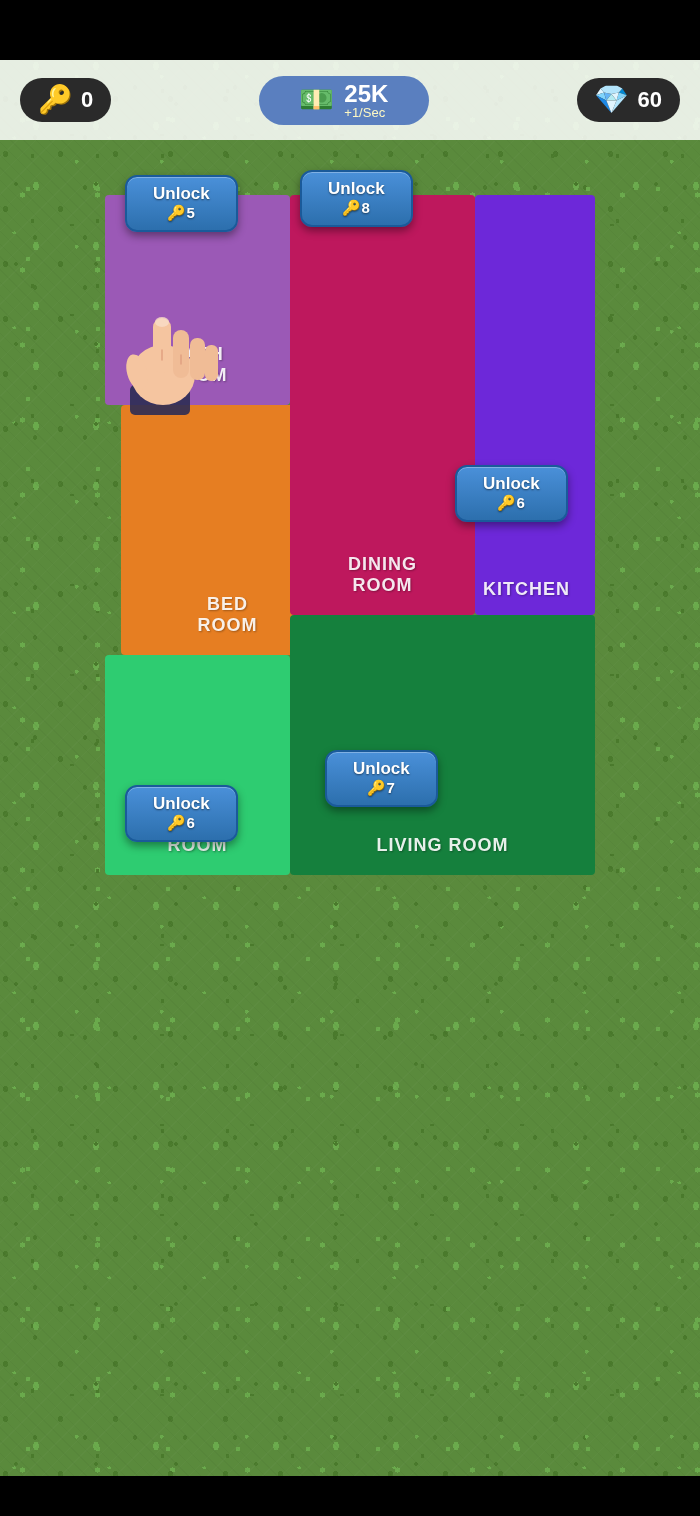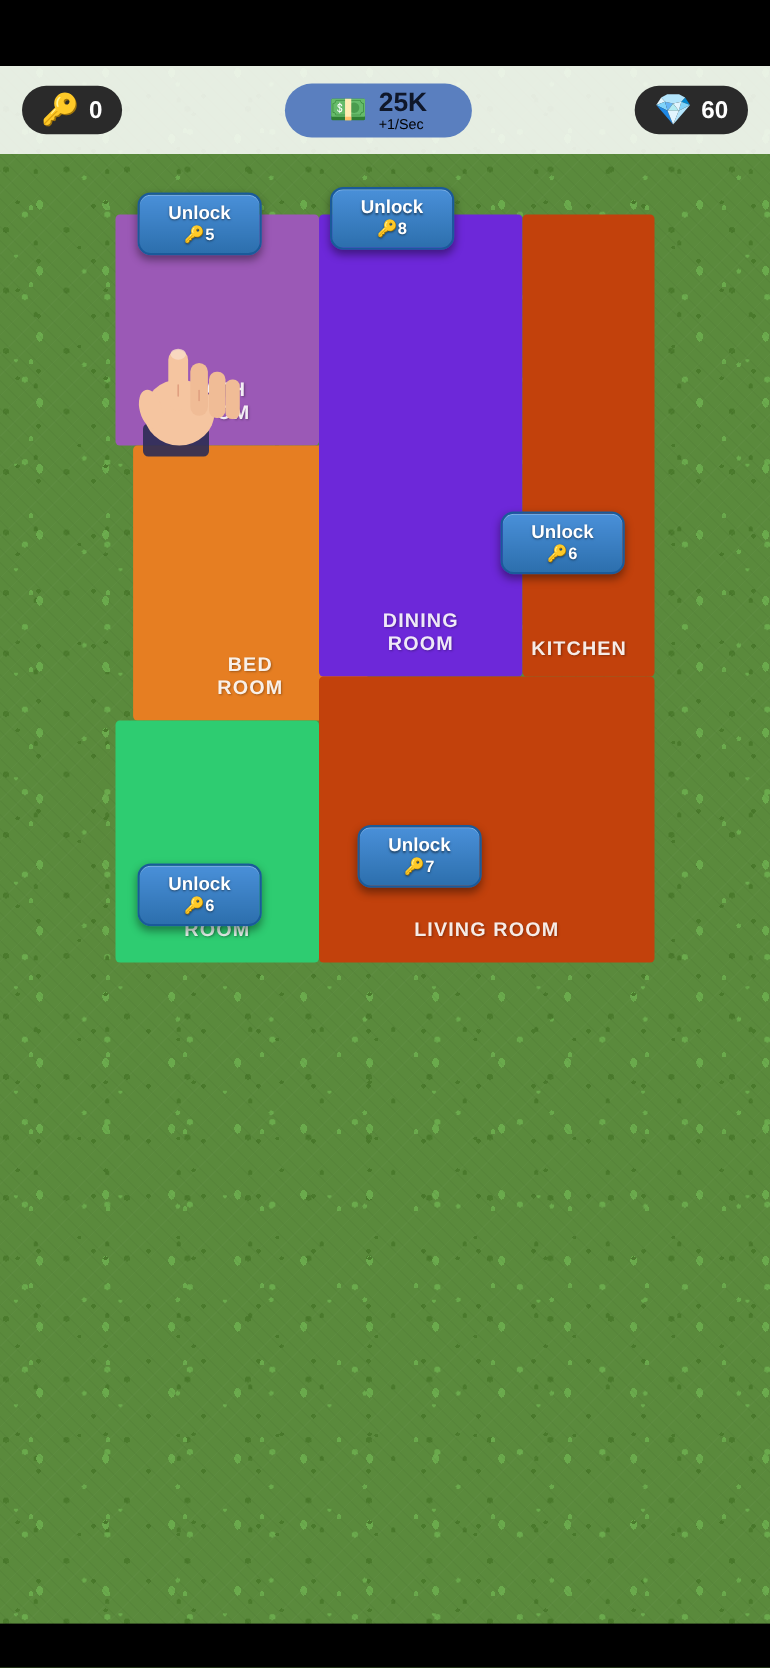--- a/index.html
+++ b/index.html
@@ -117,29 +117,29 @@
     }
 
     .hud-value {
       color: #fff;
       font-size: 22px;
       font-weight: bold;
       font-family: Arial, sans-serif;
     }
 
     .hud-value-main {
-      color: #0f172a;
+      color: #ffffff;
       font-size: 24px;
       font-weight: bold;
       font-family: Arial, sans-serif;
       line-height: 1;
     }
 
     .hud-value-sub {
-      color: #000000;
+      color: #fef9c3;
       font-size: 13px;
       font-family: Arial, sans-serif;
       line-height: 1;
     }
 
     .money-icon-wrap {
       display: flex;
       align-items: center;
       gap: 10px;
     }
@@ -187,36 +187,36 @@
       width: 213px; height: 250px;
     }
 
     #room-studyroom {
       background: #2ecc71;
       left: 0; top: 460px;
       width: 185px; height: 220px;
     }
 
     #room-diningroom {
-      background: #6d28d9;
+      background: #be185d;
       left: 185px; top: 0;
       width: 185px; height: 420px;
     }
 
     #room-kitchen {
-      background: #c2410c;
+      background: #6d28d9;
       left: 370px; top: 0;
       width: 120px; height: 420px;
       align-items: flex-end;
       justify-content: flex-start;
       padding-left: 10px;
     }
 
     #room-livingroom {
-      background: #c2410c;
+      background: #15803d;
       left: 185px; top: 420px;
       width: 305px; height: 260px;
     }
 
     
     .unlock-btn {
       position: absolute;
       background: linear-gradient(180deg, #4a90d9 0%, #2c6fad 100%);
       border-radius: 12px;
       padding: 8px 26px;

